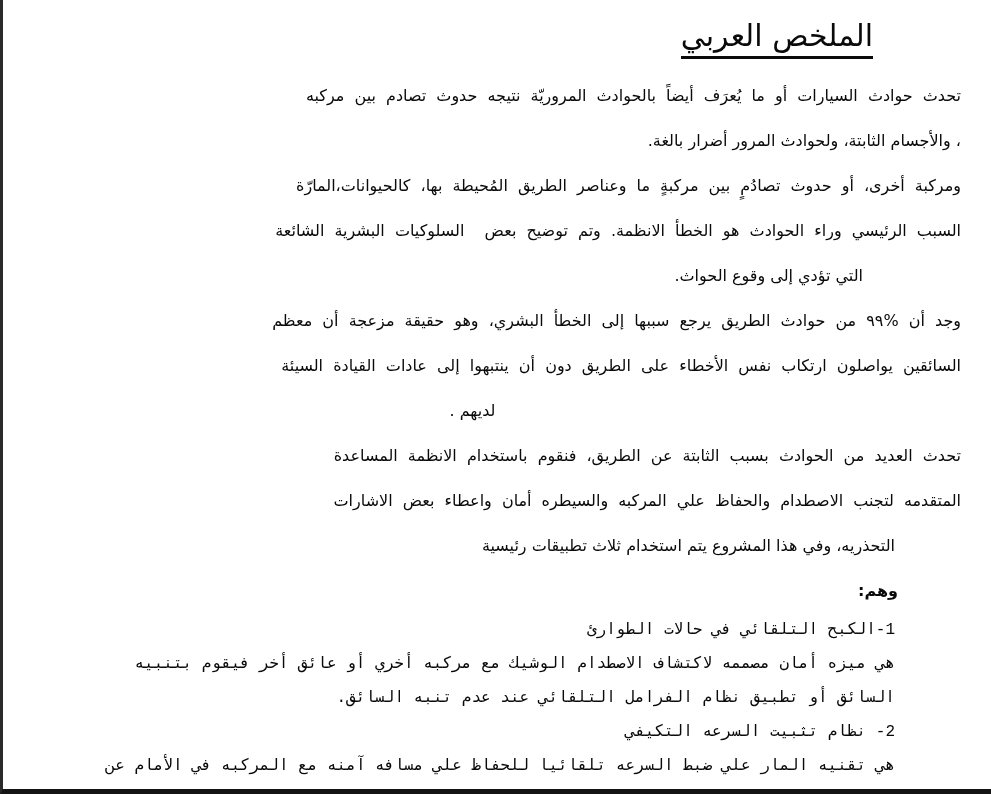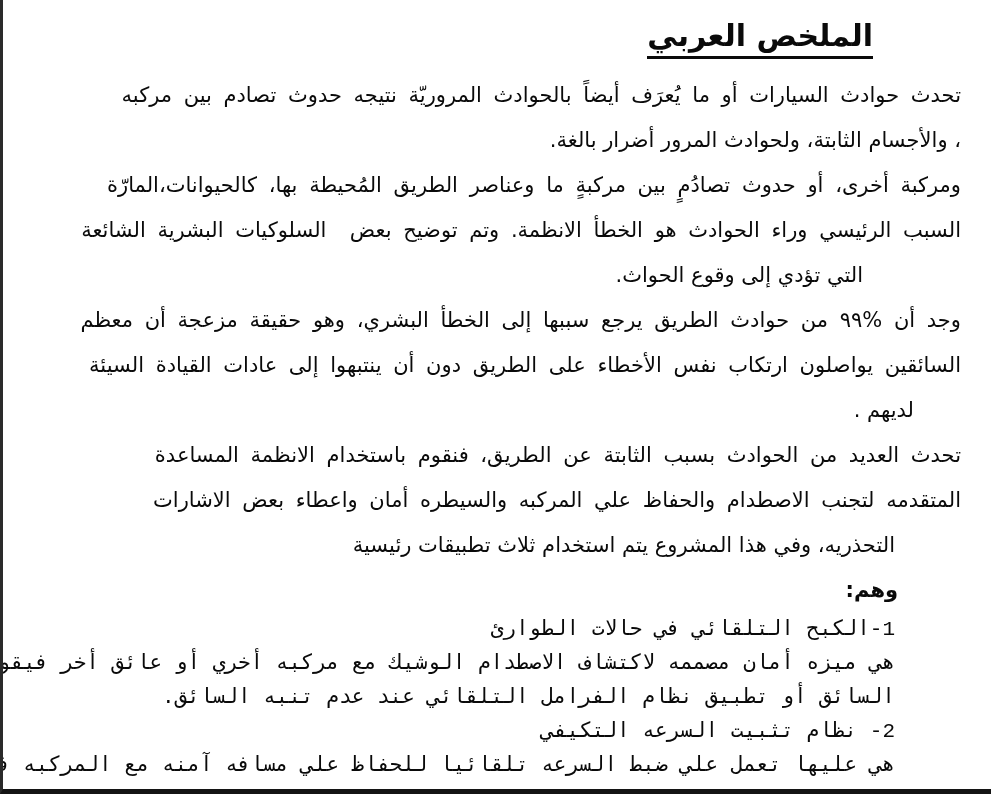--- a/index.html
+++ b/index.html
@@ -27,40 +27,40 @@
   }
   .content {
     box-sizing: border-box;
     width: 100%;
     height: 100%;
     padding: 14px 30px 0 28px;
   }
   .doc-title {
     margin: 0 88px 15px 0;
     font-size: 30px;
-    font-weight: bold;
+    font-weight: normal;
     line-height: 44px;
     text-align: right;
     white-space: pre;
   }
   .doc-title .u {
     border-bottom: 3px solid #0a0a0a;
     padding-bottom: 3px;
   }
   .ln {
     white-space: pre;       
     text-align: right;
-    font-size: 21px;
+    font-size: 16px;
     overflow: visible;
   }
   .s1 { line-height: 45px; height: 45px; }   
   .s2 { line-height: 34px; height: 34px; font-family: Liberation Mono, monospace; }   
   .wide { word-spacing: 5px; }               
   .ind-a { padding-left: 0; padding-right: 98px; }  
-  .ind-b { padding-right: 47px; }                   
+  .ind-b { padding-right: 47px; text-align: center; }                   
   .ind-c { padding-right: 63px; font-weight: bold; }                   
   .ind-d { padding-right: 66px; }                   
 </style>
 </head>
 <body>
 
 <div class="page">
   <div class="content">
 
     <h1 class="doc-title"><span class="u">الملخص العربي</span></h1>
@@ -75,17 +75,17 @@
       <div class="ln s1 wide">السائقين يواصلون ارتكاب نفس الأخطاء على الطريق دون أن ينتبهوا إلى عادات القيادة السيئة</div>
       <div class="ln s1 ind-b">لديهم .</div>
       <div class="ln s1 wide">تحدث العديد من الحوادث بسبب الثابتة عن الطريق، فنقوم باستخدام الانظمة المساعدة</div>
       <div class="ln s1 wide">المتقدمه لتجنب الاصطدام والحفاظ علي المركبه والسيطره أمان واعطاء بعض الاشارات</div>
       <div class="ln s1 ind-d">التحذريه، وفي هذا المشروع يتم استخدام ثلاث تطبيقات رئيسية</div>
       <div class="ln s1 ind-c">وهم:</div>
       <div class="ln s2 ind-d">1-الكبح التلقائي في حالات الطوارئ</div>
       <div class="ln s2 ind-d">هي ميزه أمان مصممه لاكتشاف الاصطدام الوشيك مع مركبه أخري أو عائق أخر فيقوم بتنبيه</div>
       <div class="ln s2 ind-d">السائق أو تطبيق نظام الفرامل التلقائي عند عدم تنبه السائق.</div>
       <div class="ln s2 ind-d">2- نظام تثبيت السرعه التكيفي</div>
-      <div class="ln s2 ind-d">هي عليها تعمل علي ضبط السرعه تلقائيا للحفاظ علي مسافه آمنه مع المركبه في الأمام عن</div>
+      <div class="ln s2 ind-d">هي تقنيه المار علي ضبط السرعه تلقائيا للحفاظ علي مسافه آمنه مع المركبه في الأمام عن</div>
     </main>
 
   </div>
 </div>
 
 </body></html>

